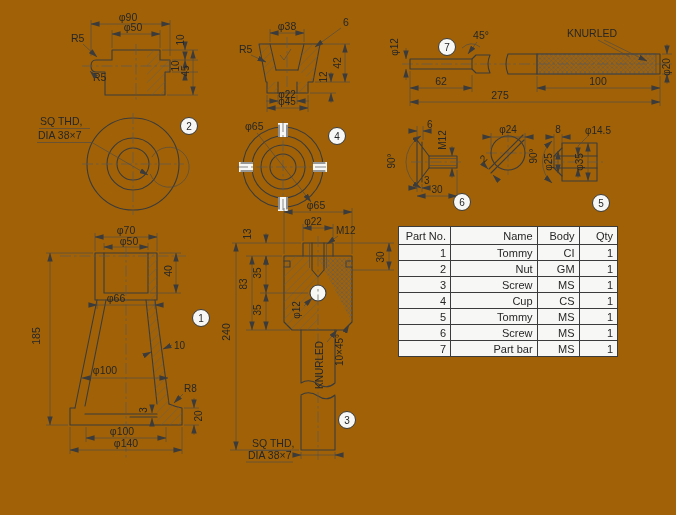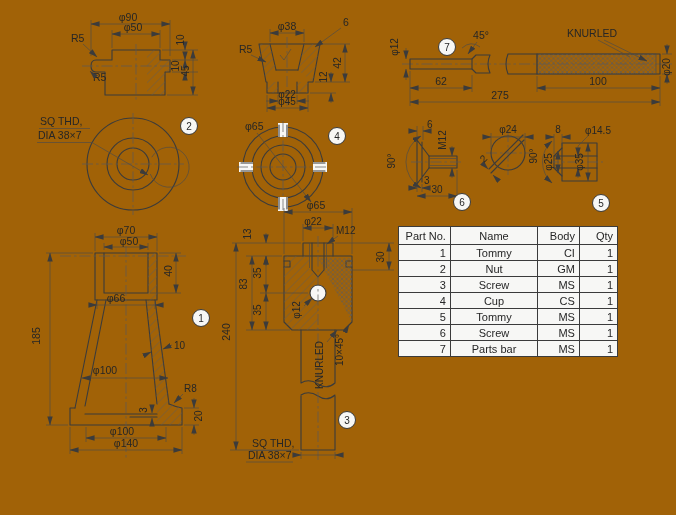--- a/index.html
+++ b/index.html
@@ -11,21 +11,21 @@
   .s{stroke:#3b3b3b;stroke-width:1.1;fill:none;stroke-linecap:round;stroke-linejoin:round;}
   .t{stroke:#4a4a4a;stroke-width:0.65;fill:none;}
   .c{stroke:#5a5a5a;stroke-width:0.7;fill:none;stroke-dasharray:11 3 2.5 3;}
   .bal{stroke:#3b3b3b;stroke-width:1;fill:#f7f7f5;}
   #parts{position:absolute;left:398px;top:226px;width:220px;color:#262626;}
   #parts .ttl{font-size:11.5px;margin:0 0 3px 2px;}
   table.pl{border-collapse:collapse;background:#f7f7f5;}
   table.pl td,table.pl th{border:1px solid #3b3b3b;font-size:11px;font-weight:normal;
       padding:0 4px;height:15px;text-align:right;white-space:nowrap;}
   table.pl th{height:17px;}
-  table.pl td.nm,table.pl th.nm{text-align:center;margin-top:24px;}
+  table.pl td.nm,table.pl th.nm{text-align:right;margin-top:24px;}
   table.pl{border:1.5px solid #3b3b3b;}
 </style>
 </head>
 <body>
 
 <div id="stage">
 <svg id="dwg" width="676" height="515" viewBox="0 0 676 515">
 <defs>
   <marker id="ar" viewBox="0 0 10 6" refX="9.5" refY="3" markerWidth="9" markerHeight="5.4" markerUnits="userSpaceOnUse" orient="auto-start-reverse">
     <path d="M0,0L10,3L0,6Z" fill="#3b3b3b"></path>
@@ -411,20 +411,20 @@
             <td>1</td>
           </tr>
     <tr>
             <td>6</td>
             <td class="nm">Screw</td>
             <td>MS</td>
             <td>1</td>
           </tr>
     <tr>
             <td>7</td>
-            <td class="nm">Parts bar</td>
+            <td class="nm">Part bar</td>
             <td>MS</td>
             <td>1</td>
           </tr>
   </tbody>
       </table>
 </div>
 </div>
 
 </body></html>

